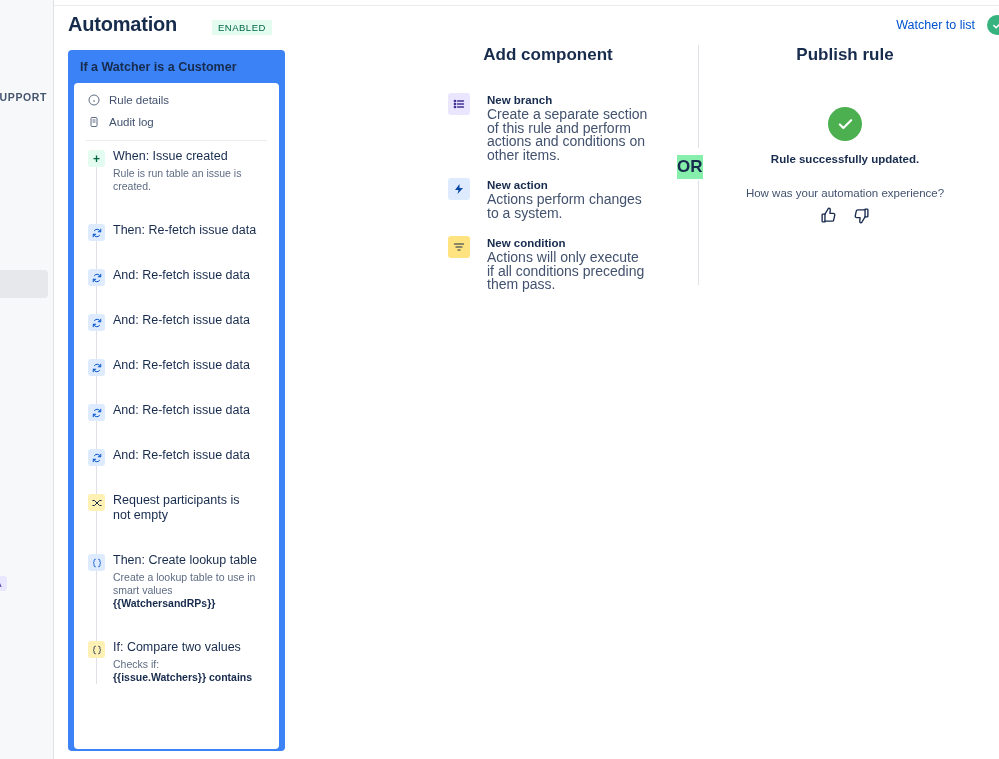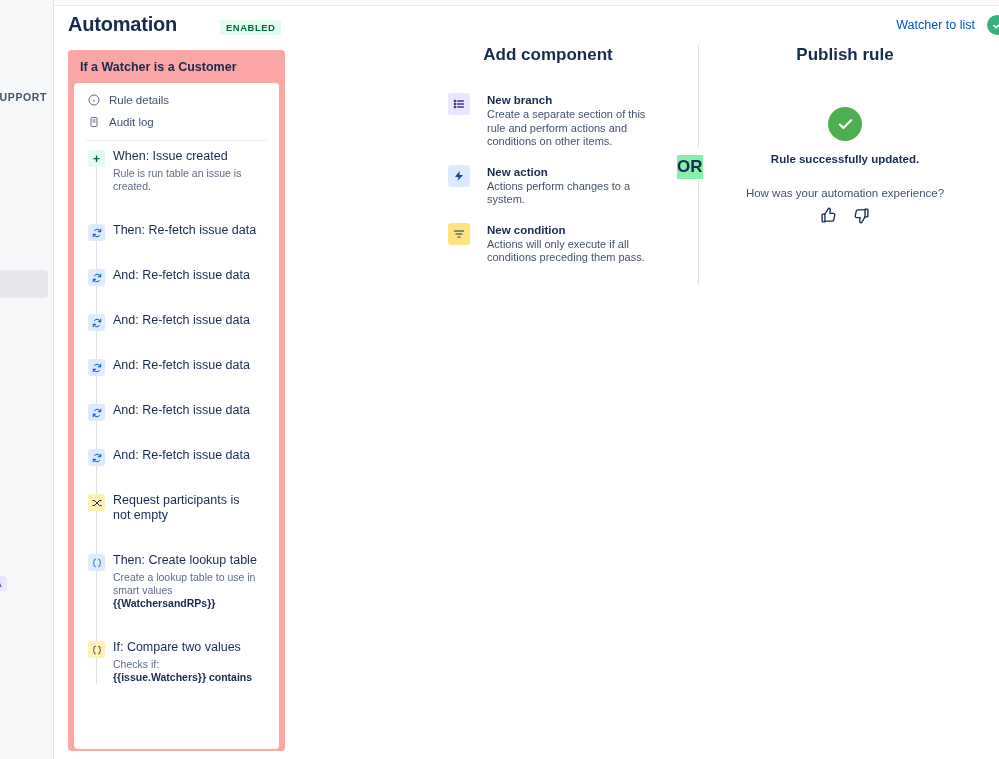--- a/index.html
+++ b/index.html
@@ -60,44 +60,44 @@
     border-bottom: 1px solid #e9ebee;
     background: #fff;
   }
 
   .page-title {
     position: absolute; left: 68px; top: 13px;
     font-size: 20px; font-weight: bold;
     color: #172b4d; letter-spacing: -.2px;
   }
   .enabled-badge {
-    position: absolute; left: 220px; top: 20px;
+    position: absolute; left: 212px; top: 20px;
     background: #e3fcef; color: #006644;
-    font-size: 9.5px; font-weight: bold;
+    font-size: 9.5px; font-weight: normal;
     letter-spacing: .5px;
     padding: 2px 6px; border-radius: 0;
   }
   .return-link {
     position: absolute; right: 24px; top: 18px;
     font-size: 12.5px; color: #0052cc;
     cursor: pointer;
   }
   .avatar-dot {
     position: absolute; right: -8px; top: 15px;
     width: 20px; height: 20px; border-radius: 50%;
     background: #36b37e;
     display: flex; align-items: center; justify-content: center;
   }
   .avatar-dot svg { width: 11px; height: 11px; }
 
   
   .rule-card {
     position: absolute; left: 68px; top: 50px;
     width: 217px;
-    background: #fca5a5;
+    background: #3b82f6;
     border-radius: 4px;
     padding-bottom: 2px;
   }
   .rule-card-title {
     font-size: 12.5px; font-weight: bold;
     color: #172b4d;
     padding: 10px 12px 9px 12px;
   }
   .rule-inner {
     background: #ffffff;
@@ -181,21 +181,21 @@
   }
   .comp-icon svg { width: 12px; height: 12px; }
   .ci-branch { background: #eae6ff; color: #403294; }
   .ci-action { background: #deebff; color: #0747a6; }
   .ci-cond   { background: #ffe380; color: #172b4d; }
   .comp-title {
     font-size: 11.5px; font-weight: bold;
     color: #172b4d; line-height: 14px;
   }
   .comp-desc {
-    font-size: 11px; color: #42526e;
+    font-size: 14px; color: #42526e;
     line-height: 13.5px; margin-top: 1px;
   }
 
   
   .or-wrap { position: absolute; left: 687px; top: 45px; height: 240px; }
   .or-line-top {
     position: absolute; left: 11px; top: 0;
     width: 1px; height: 103px; background: #dfe1e6;
   }
   .or-line-bot {

